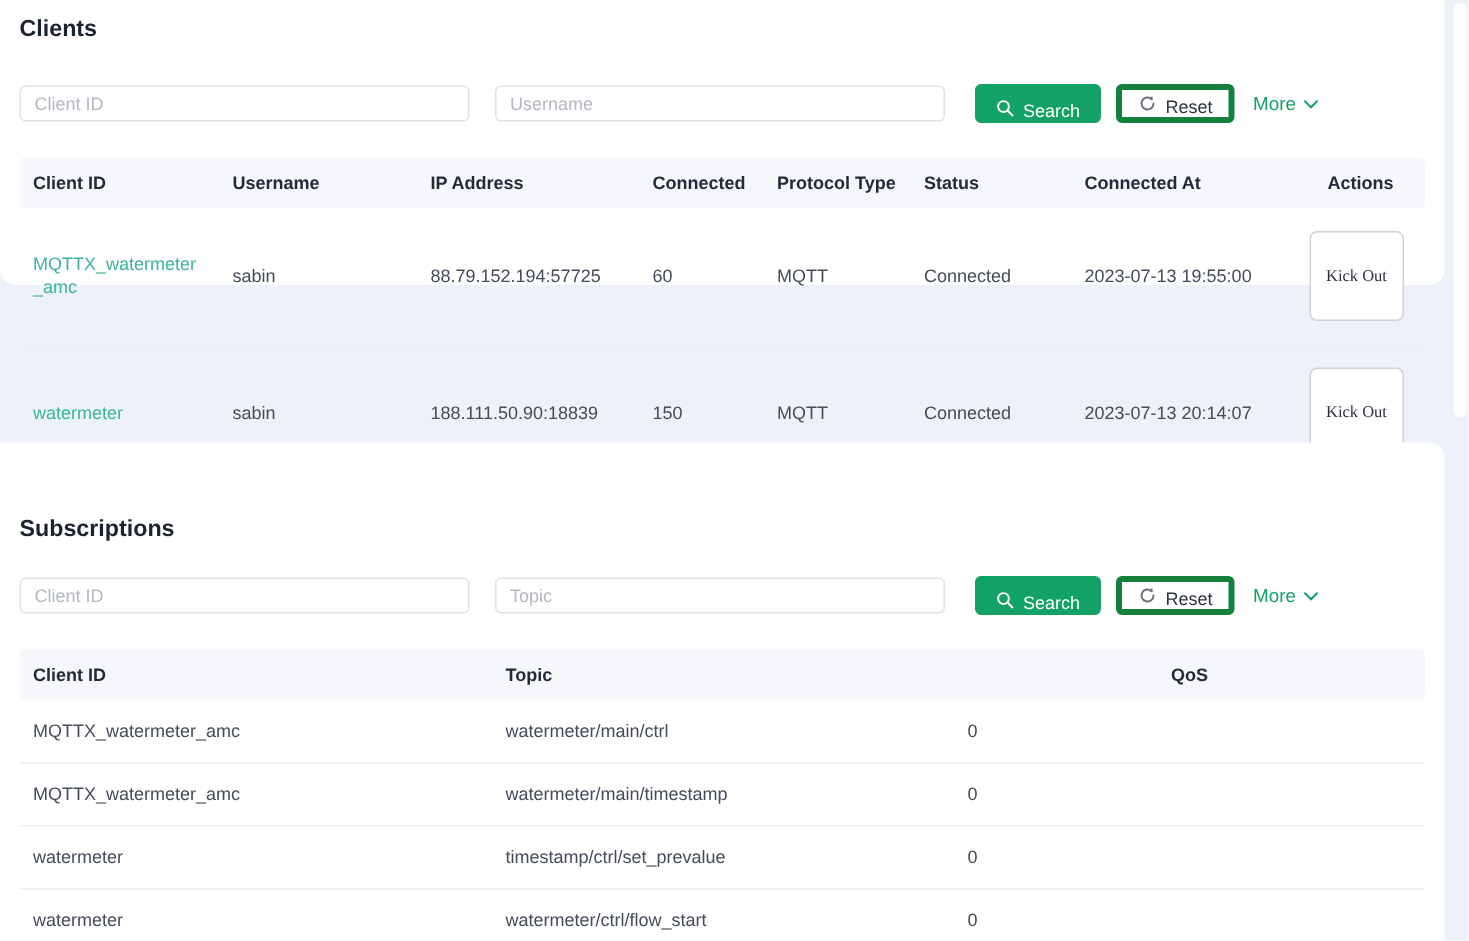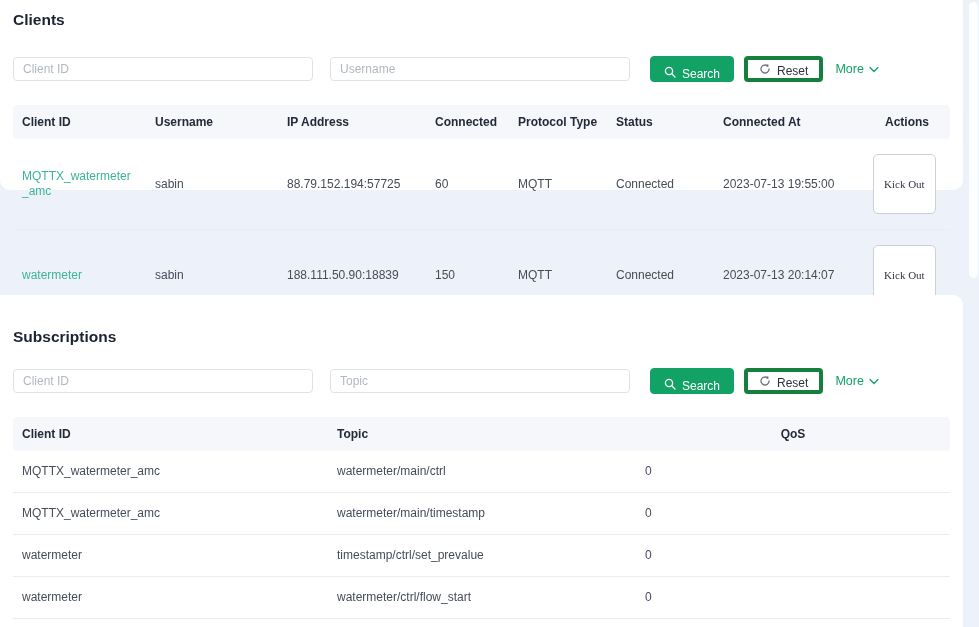--- a/index.html
+++ b/index.html
@@ -21,21 +21,21 @@
     background:var(--page-bg);
     font-family:"Liberation Sans",sans-serif;
   }
   .panel{position:absolute;left:0;width:963px;background:var(--panel-bg);}
   #clients-panel{top:0;height:190px;border-radius:0 0 10px 10px;}
   #subscriptions-panel{top:295px;height:340px;border-radius:0 10px 0 0;}
   .panel-inner{padding:0 13px;}
 
   .section-title{font-size:15.5px;font-weight:700;color:var(--text-dark);margin:0;line-height:18px;}
   #clients-panel .section-title{padding-top:11px;}
-  #subscriptions-panel .section-title{padding-top:33px;}
+  #subscriptions-panel .section-title{padding-top:49px;}
 
   .filter-bar{display:flex;align-items:center;}
   #clients-panel .filter-bar{margin-top:27px;}
   #subscriptions-panel .filter-bar{margin-top:22px;}
 
   .filter-input{
     width:300px;height:24px;border:1px solid var(--input-border);border-radius:4px;
     padding:0 9px;font-size:12px;color:#333;background:#fff;outline:none;
     font-family:"Liberation Sans",sans-serif;
   }

